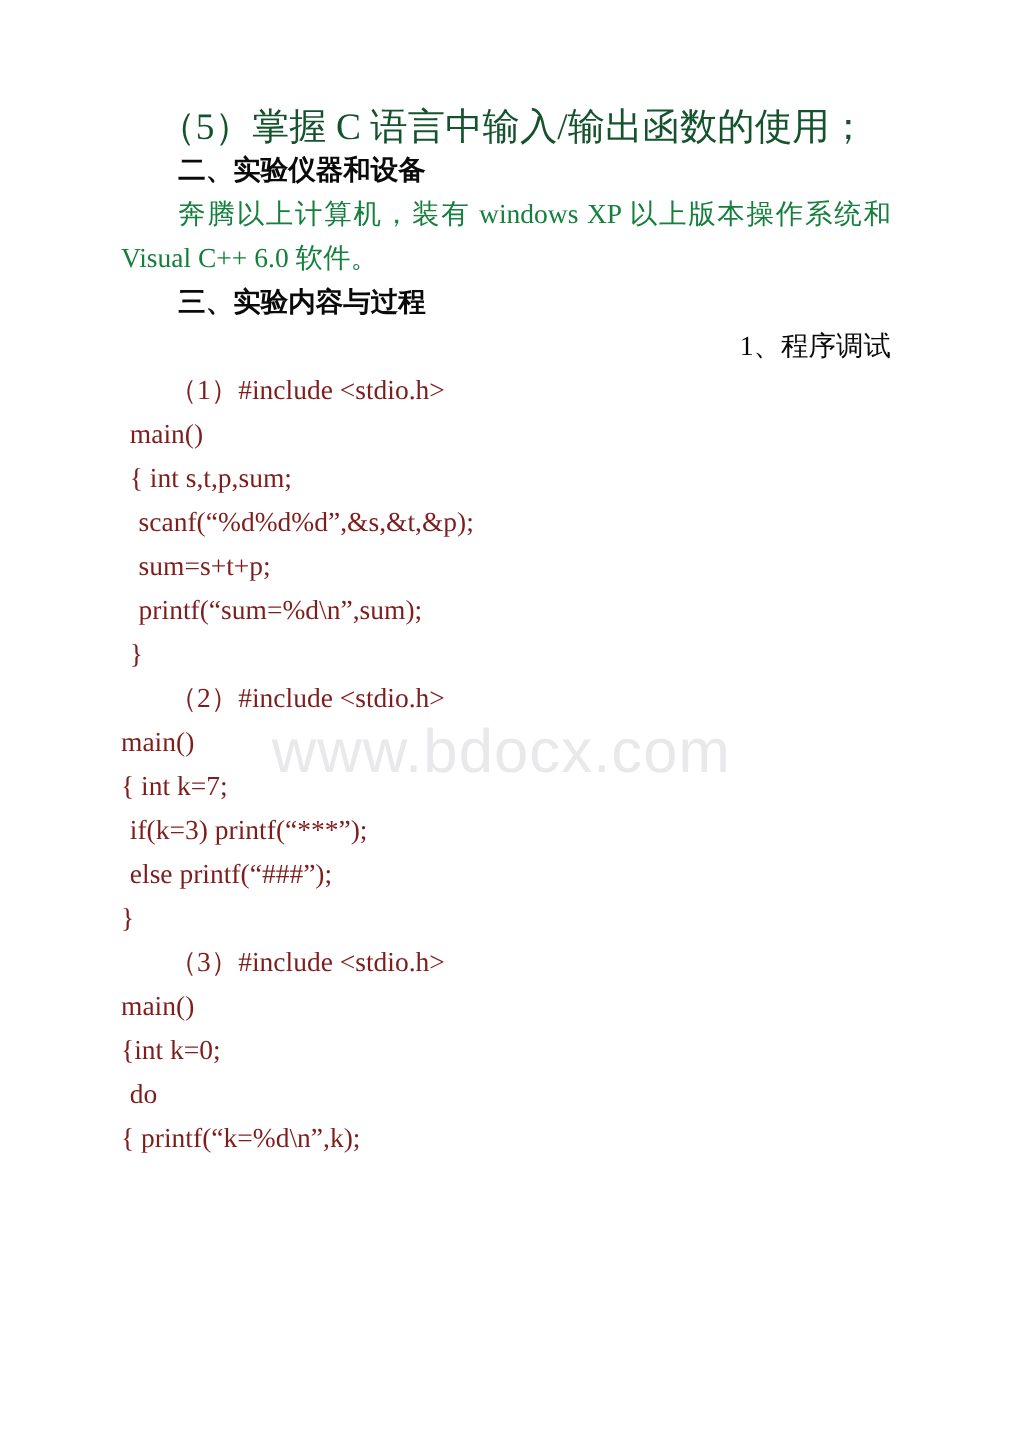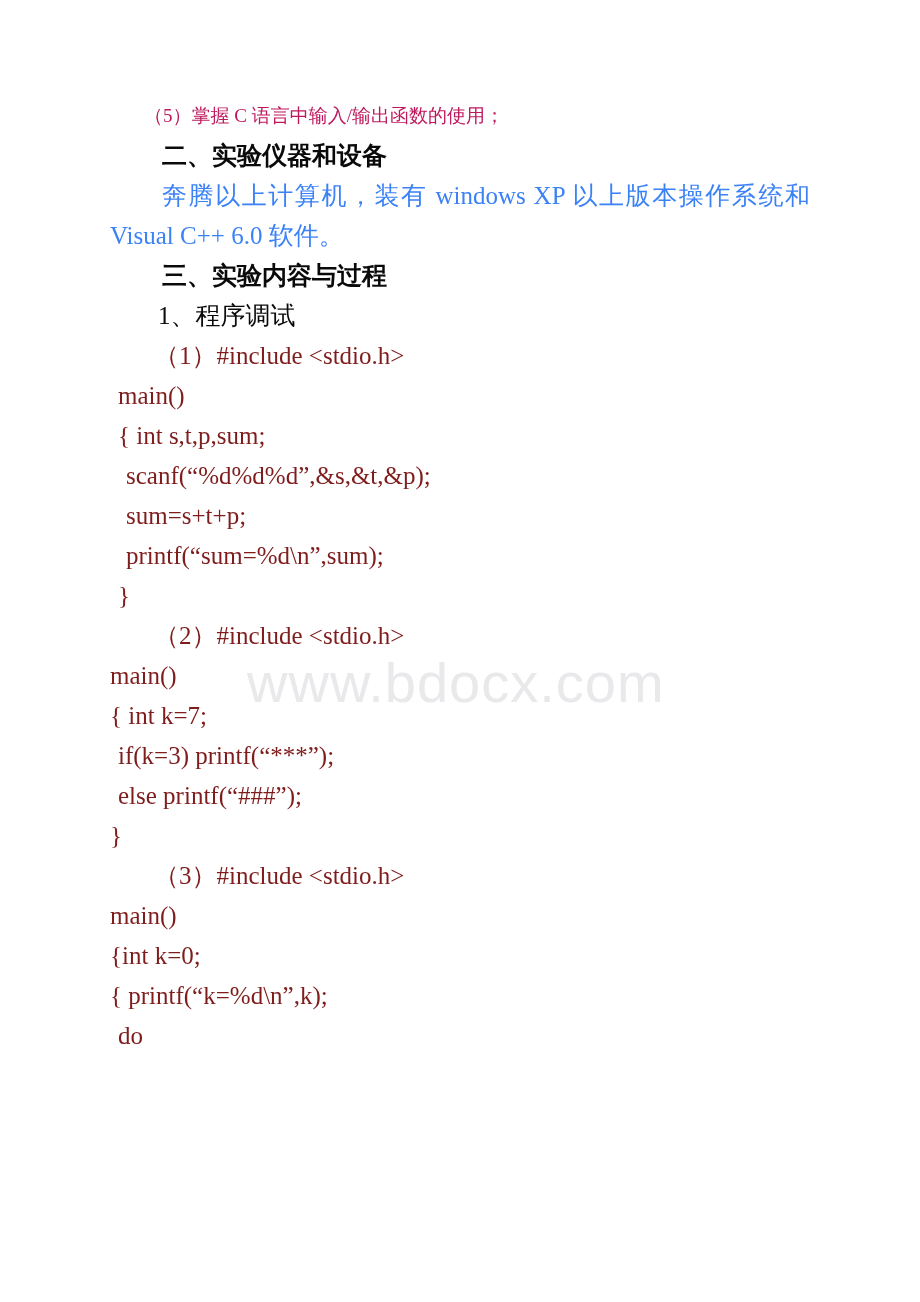--- a/index.html
+++ b/index.html
@@ -21,53 +21,54 @@
     left: 110px;
     top: 96px;
     width: 700px;
   }
   
   .para {
     font-size: 25px;
     line-height: 40px;
     text-align: justify;
     text-justify: inter-character;
-    color: #3b82f6;
+    color: #15803d;
     margin: 0;
   }
   .para.indent {
     text-indent: 52px;
   }
   
   .item {
-    font-size: 19px;
+    font-size: 34px;
     line-height: 40px;
     text-align: justify;
     text-justify: inter-character;
-    color: #be185d;
+    color: #14532d;
     margin: 0;
     text-indent: 34px;
   }
   
   .heading {
     font-size: 25px;
     line-height: 40px;
     color: #0a0a0a;
     margin: 0;
     padding-left: 52px;
     white-space: pre;
     font-weight: bold;
   }
   .subheading {
     font-size: 25px;
     line-height: 40px;
     color: #0a0a0a;
     margin: 0;
     padding-left: 48px;
     white-space: pre;
+    text-align: right;
   }
   
   .code {
     font-size: 25px;
     line-height: 40px;
     color: #7f1d1d;
     margin: 0;
     white-space: pre;
   }
   .code.lvl0 { padding-left: 0px; }
@@ -123,17 +124,17 @@
     <p class="code hdr">（2）#include &lt;stdio.h&gt;</p>
     <p class="code lvl0">main()</p>
     <p class="code lvl0">{ int k=7;</p>
     <p class="code lvl1">if(k=3) printf(“***”);</p>
     <p class="code lvl1">else printf(“###”);</p>
     <p class="code lvl0">}</p>
 
     <p class="code hdr">（3）#include &lt;stdio.h&gt;</p>
     <p class="code lvl0">main()</p>
     <p class="code lvl0">{int k=0;</p>
+    <p class="code lvl1">do</p>
     <p class="code lvl0">{ printf(“k=%d\n”,k);</p>
-    <p class="code lvl1">do</p>
 
   </div>
 </div>
 
 </body></html>

